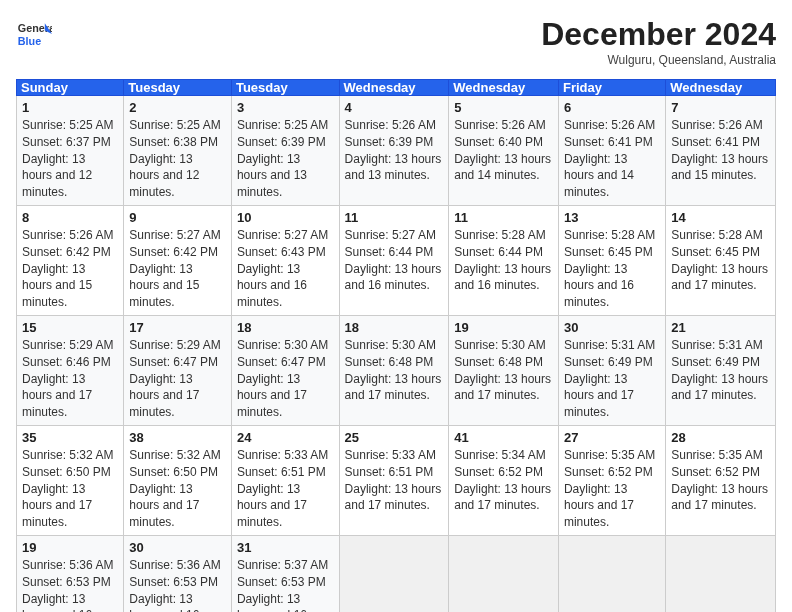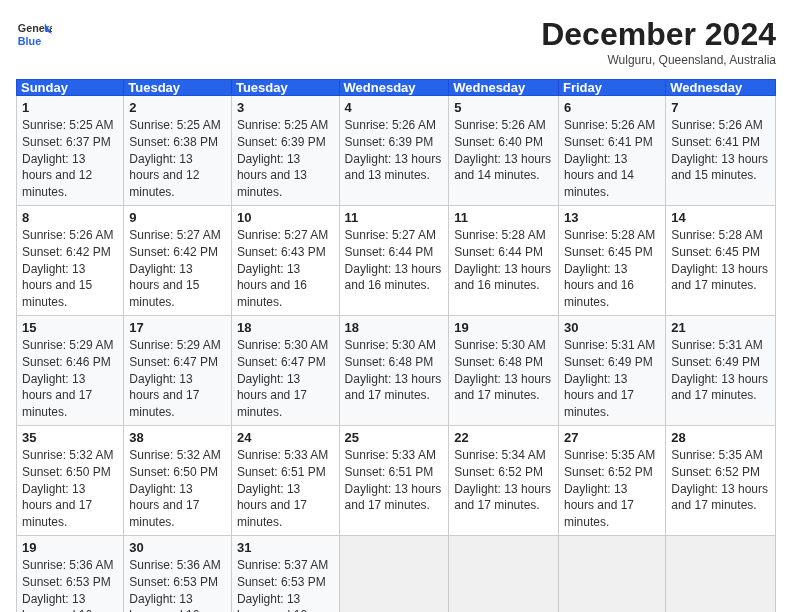--- a/index.html
+++ b/index.html
@@ -314,21 +314,21 @@
         </td>
         <td>
           <span class="day-num">25</span>
           <div class="day-detail">
             Sunrise: 5:33 AM<br>
             Sunset: 6:51 PM<br>
             Daylight: 13 hours and 17 minutes.
           </div>
         </td>
         <td>
-          <span class="day-num">22</span>
+          <span class="day-num">41</span>
           <div class="day-detail">
             Sunrise: 5:34 AM<br>
             Sunset: 6:52 PM<br>
             Daylight: 13 hours and 17 minutes.
           </div>
         </td>
         <td>
           <span class="day-num">27</span>
           <div class="day-detail">
             Sunrise: 5:35 AM<br>

